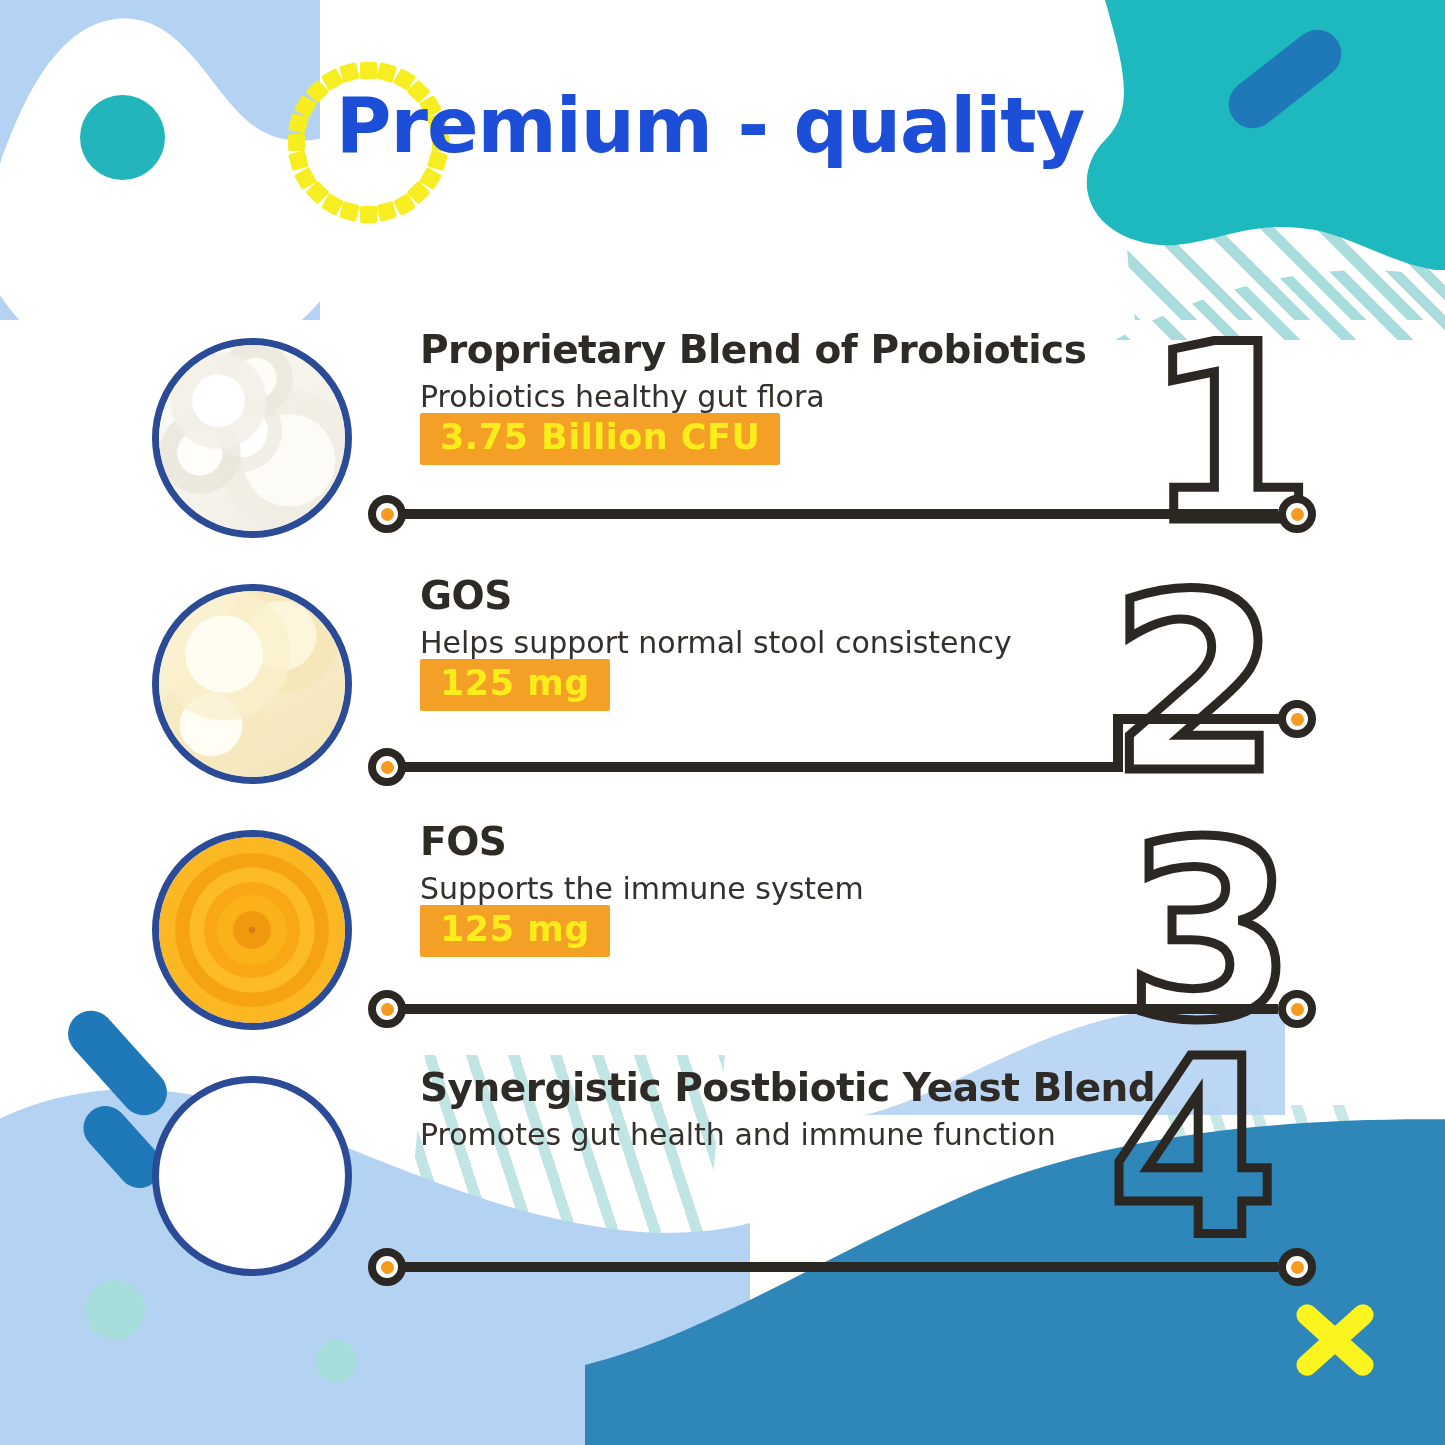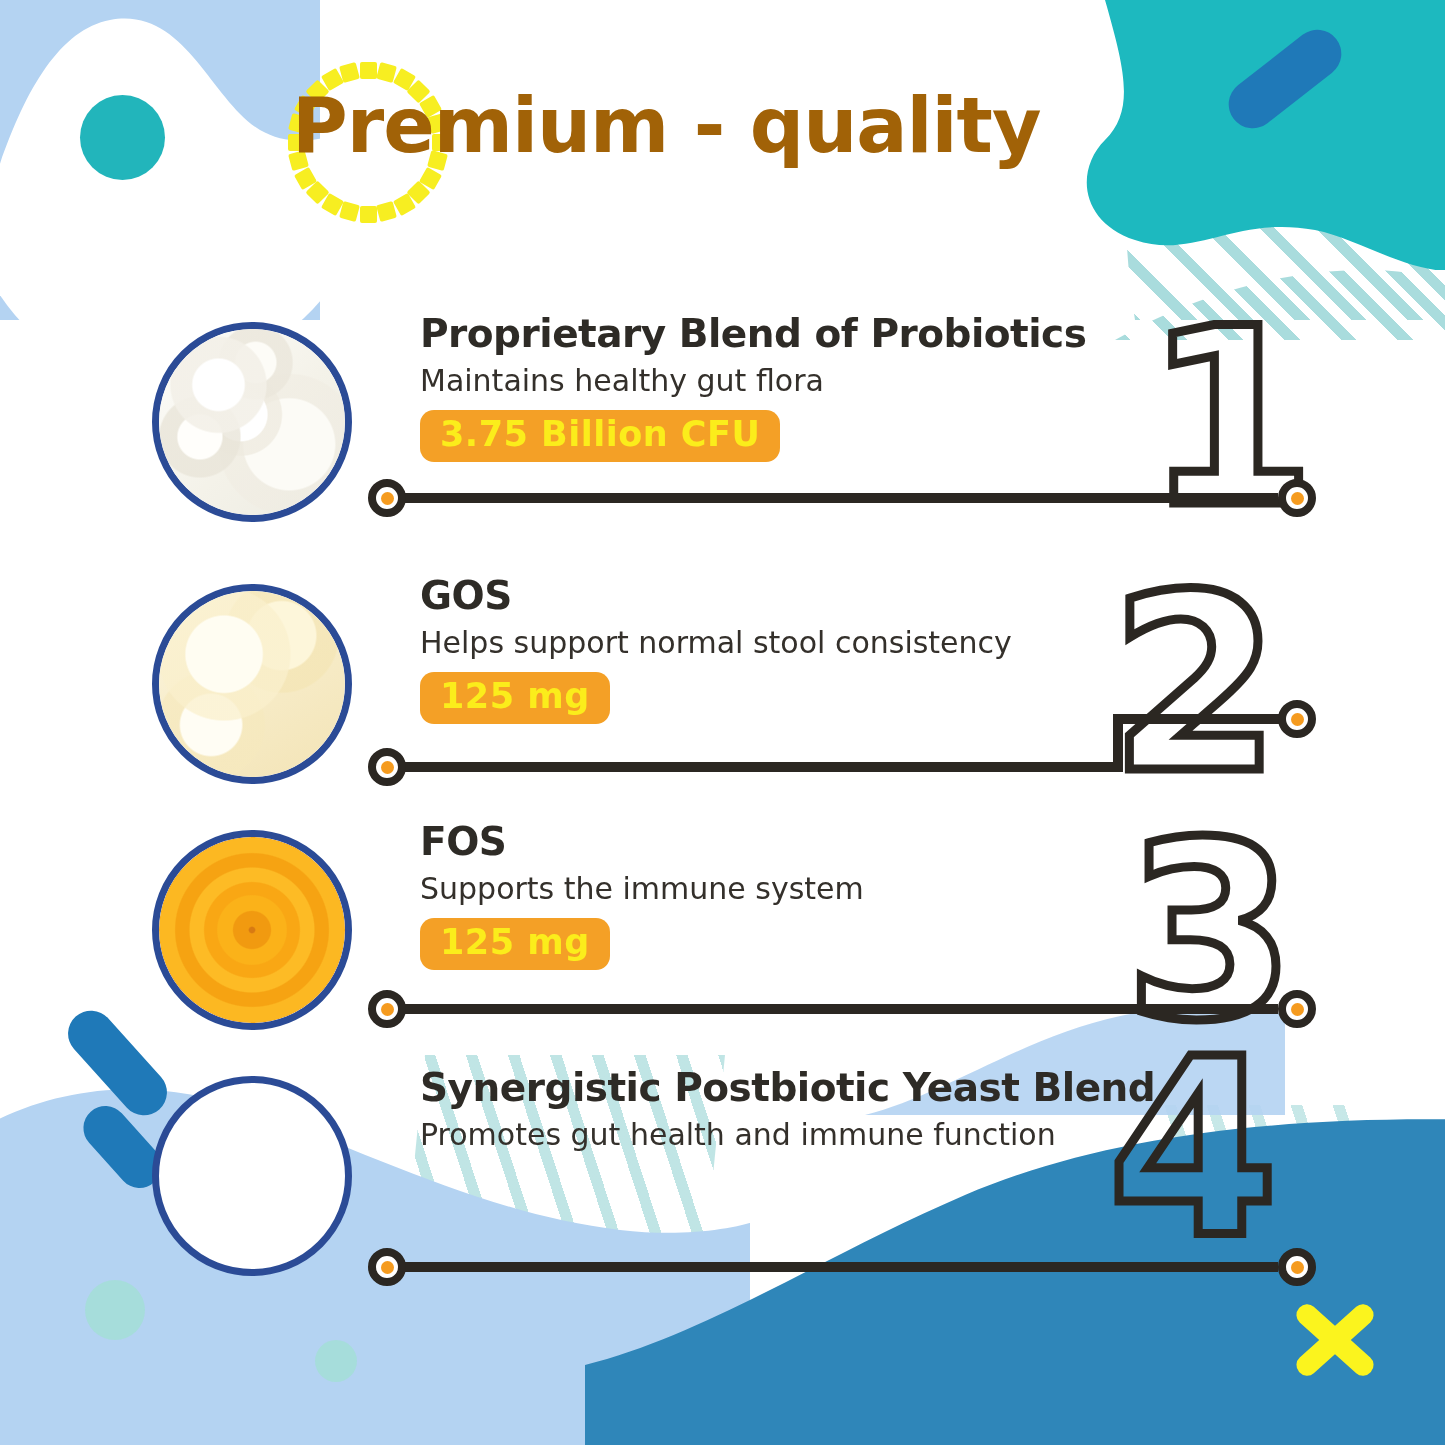--- a/index.html
+++ b/index.html
@@ -48,22 +48,22 @@
   .yellow-cross{position:absolute;right:60px;bottom:55px;width:100px;height:100px;}
   .yellow-cross i{position:absolute;left:50%;top:50%;width:96px;height:21px;border-radius:10px;background:#fbf41e;}
   .yellow-cross i.a{transform:translate(-50%,-50%) rotate(42deg);}
   .yellow-cross i.b{transform:translate(-50%,-50%) rotate(-42deg);}
 
   
   .dot-ring{position:absolute;left:288px;top:62px;width:160px;height:160px;}
   .dot-ring b{position:absolute;width:17px;height:17px;background:#f7ee21;border-radius:2px;}
 
   
-  .title{position:absolute;left:292px;top:85px;width:820px;
-    font-family:"DejaVu Sans",sans-serif;font-weight:bold;color:#a16207;
+  .title{position:absolute;left:300px;top:85px;width:820px;text-align:center;
+    font-family:"DejaVu Sans",sans-serif;font-weight:bold;color:#1d4ed8;
     font-size:76px;line-height:1.08;letter-spacing:-1px;}
   .title .l2{display:block;}
 
   
   .row{position:absolute;left:0;width:1445px;height:245px;}
   .thumb{position:absolute;left:152px;top:8px;width:200px;height:200px;border-radius:50%;
     border:7px solid #2b4b96;box-sizing:border-box;overflow:hidden;background:#fff;}
   .thumb .inner{position:absolute;inset:0;border-radius:50%;}
 
   .t-probiotic{background:
@@ -85,23 +85,23 @@
      radial-gradient(circle at 28% 30%,#d9c7a6 0 1.4%,rgba(255,255,255,0) 1.6%),
      repeating-conic-gradient(from 10deg at 40% 40%,#cbb housing 0deg,#cbb89a 0deg 2deg,#a08a68 2deg 4deg,#e0d2b8 4deg 6deg,#8e7a5c 6deg 8deg),
      repeating-linear-gradient(28deg,#c9b694 0 3px,#9d8a69 3px 5px,#ded0b5 5px 8px,#8d7a5d 8px 10px),
      repeating-linear-gradient(-52deg,rgba(255,255,255,.35) 0 2px,rgba(0,0,0,.18) 2px 5px),
      linear-gradient(160deg,#cdbb9b 0%,#b5a280 50%,#9a8766 100%);
      background-blend-mode:normal,overlay,multiply,overlay,normal;}
 
   .rtext{position:absolute;left:420px;top:0;width:700px;}
   .rtitle{font-family:"DejaVu Sans",sans-serif;font-weight:bold;color:#2e2b26;font-size:39px;line-height:1.05;letter-spacing:-.5px;white-space:nowrap;}
   .rsub{font-family:"DejaVu Sans",sans-serif;color:#34302b;font-size:30px;line-height:1.1;margin-top:9px;white-space:nowrap;}
-  .badge{display:inline-block;margin-top:13px;background:#f4a026;color:#fbed1b;
+  .badge{display:inline-block;margin-top:0;background:#f4a026;color:#fbed1b;
     font-family:"DejaVu Sans",sans-serif;font-weight:bold;font-size:35px;letter-spacing:.5px;
-    padding:7px 20px 10px 20px;border-radius:14px;line-height:1;}
+    padding:7px 20px 10px 20px;border-radius:2px;line-height:1;}
 
   
   .conn{position:absolute;left:373px;height:10px;background:#2b2722;}
   .marker{position:absolute;width:38px;height:38px;border-radius:50%;background:#fff;
     border:8px solid #2b2722;box-sizing:border-box;}
   .marker::after{content:"";position:absolute;left:50%;top:50%;width:13px;height:13px;margin:-6.5px 0 0 -6.5px;
     border-radius:50%;background:#f59b1f;}
 
   .num{position:absolute;font-family:"DejaVu Sans",sans-serif;font-weight:bold;font-size:245px;
     color:transparent;-webkit-text-stroke:9px #2b2722;line-height:1;letter-spacing:-6px;}
@@ -163,27 +163,27 @@
       <b style="left: 9.14617px; top: 35.5px; transform: rotate(300deg);"></b>
       <b style="left: 20.5883px; top: 20.5883px; transform: rotate(315deg);"></b>
       <b style="left: 35.5px; top: 9.14617px; transform: rotate(330deg);"></b>
       <b style="left: 52.865px; top: 1.95334px; transform: rotate(345deg);"></b>
     </div>
 
   <div class="title">
     <span>Premium - quality</span>
   </div>
 
-  <div class="row" style="top:314px">
+  <div class="row" style="top:330px">
     <div class="thumb">
       <div class="inner t-probiotic"></div>
     </div>
     <div class="rtext">
       <div class="rtitle">Proprietary Blend of Probiotics</div>
-      <div class="rsub">Maintains healthy gut flora</div>
+      <div class="rsub">Probiotics healthy gut flora</div>
       <div class="badge">3.75 Billion CFU</div>
     </div>
     <div class="num" style="left:1145px;top:-18px">1</div>
     <div class="conn" style="top:179px;width:905px"></div>
     <div class="marker" style="left:368px;top:165px"></div>
     <div class="marker" style="left:1278px;top:165px"></div>
   </div>
 
   <div class="row" style="top:576px">
     <div class="thumb">

